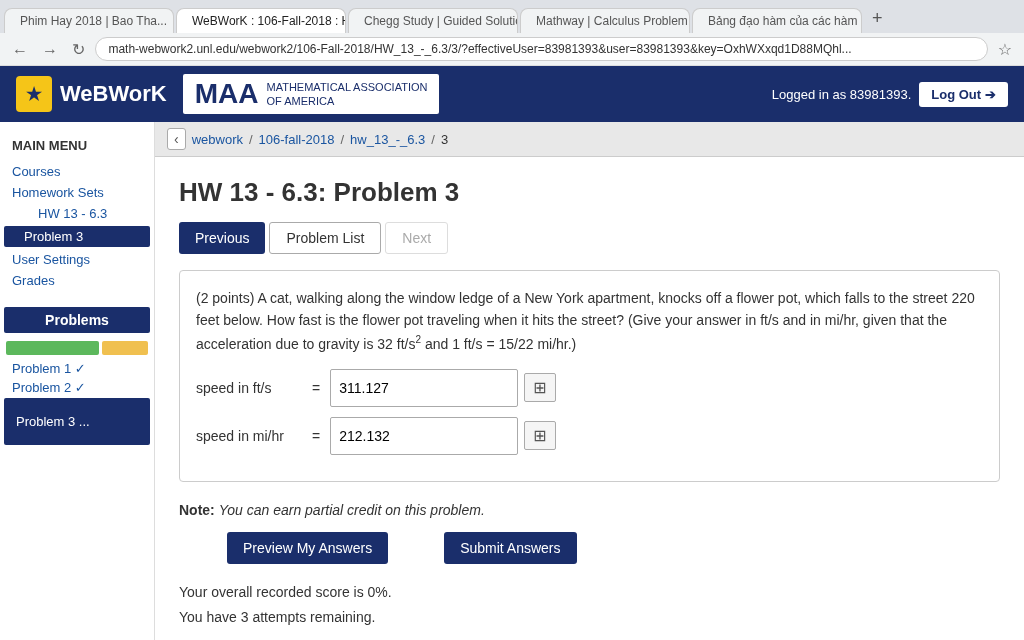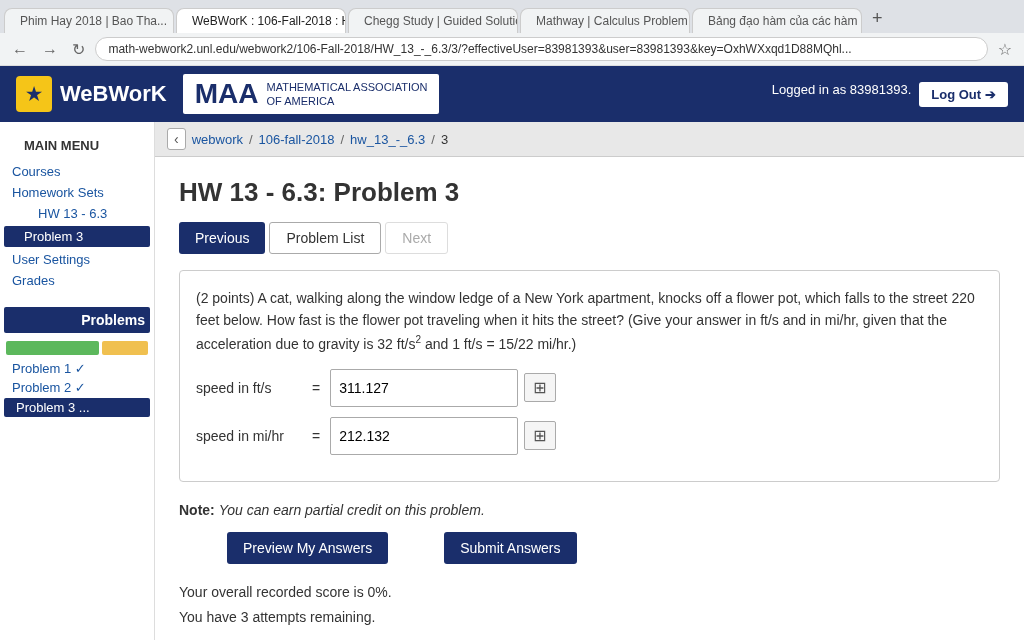--- a/index.html
+++ b/index.html
@@ -106,20 +106,21 @@
       font-weight: bold;
       font-size: 28px;
     }
     .maa-logo .maa-desc {
       color: #1a2e6b;
       font-size: 11px;
       line-height: 1.3;
     }
     .header-right {
       display: flex;
+      align-items: center;
       gap: 8px;
       color: #fff;
       font-size: 13px;
     }
     .logout-btn {
       background: #fff;
       color: #1a2e6b;
       border: none;
       padding: 5px 12px;
       border-radius: 3px;
@@ -141,21 +142,21 @@
     .sidebar {
       width: 155px;
       background: #fff;
       border-right: 1px solid #ddd;
       padding: 12px 0;
       flex-shrink: 0;
     }
     .sidebar-section-title {
       font-weight: bold;
       font-size: 13px;
-      padding: 4px 24px 8px;
+      padding: 4px 12px 8px;
       color: #333;
     }
     .sidebar-link {
       display: block;
       padding: 3px 12px;
       color: #1a55a0;
       text-decoration: none;
       font-size: 13px;
       cursor: pointer;
     }
@@ -176,21 +177,21 @@
       margin: 2px 4px;
       border-radius: 2px;
     }
     .sidebar-divider { height: 8px; }
 
     
     .problems-panel {
       margin: 8px 4px 4px;
       background: #1a2e6b;
       color: #fff;
-      text-align: right;
+      text-align: center;
       padding: 5px;
       font-weight: bold;
       font-size: 14px;
       border-radius: 2px;
     }
     .progress-bar-container {
       display: flex;
       gap: 3px;
       padding: 4px 6px;
     }
@@ -208,21 +209,21 @@
     }
     .sidebar-problem-item {
       display: block;
       padding: 2px 12px;
       font-size: 13px;
       color: #1a55a0;
       cursor: pointer;
     }
     .sidebar-problem-active {
       display: block;
-      padding: 2px 12px;
+      padding: 16px 12px;
       font-size: 13px;
       background: #1a2e6b;
       color: #fff;
       margin: 1px 4px;
       border-radius: 2px;
     }
 
     
     .content-area {
       flex: 1;

